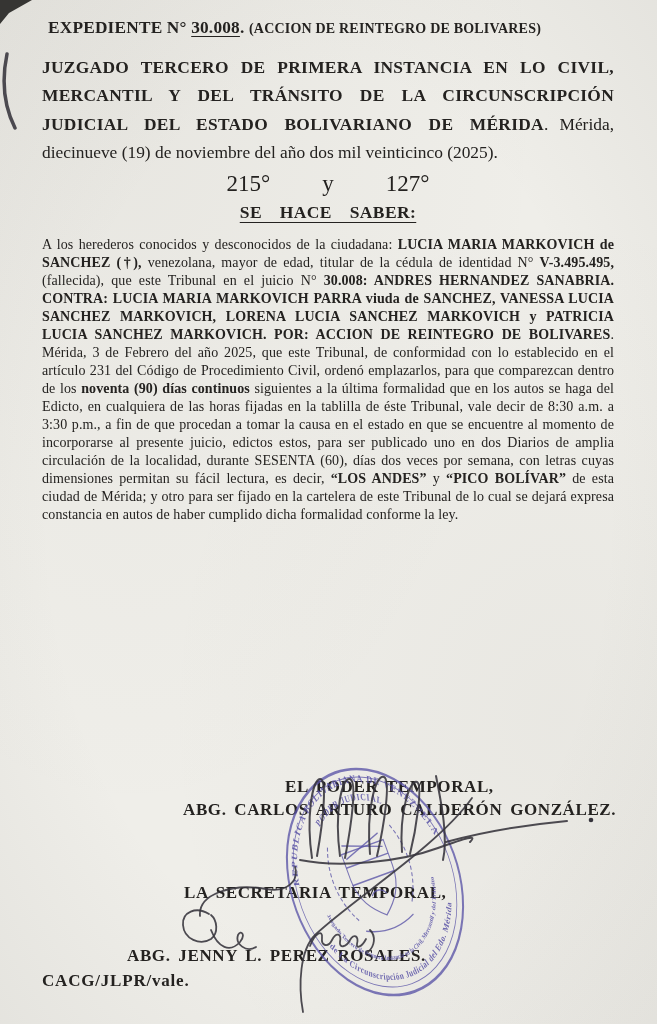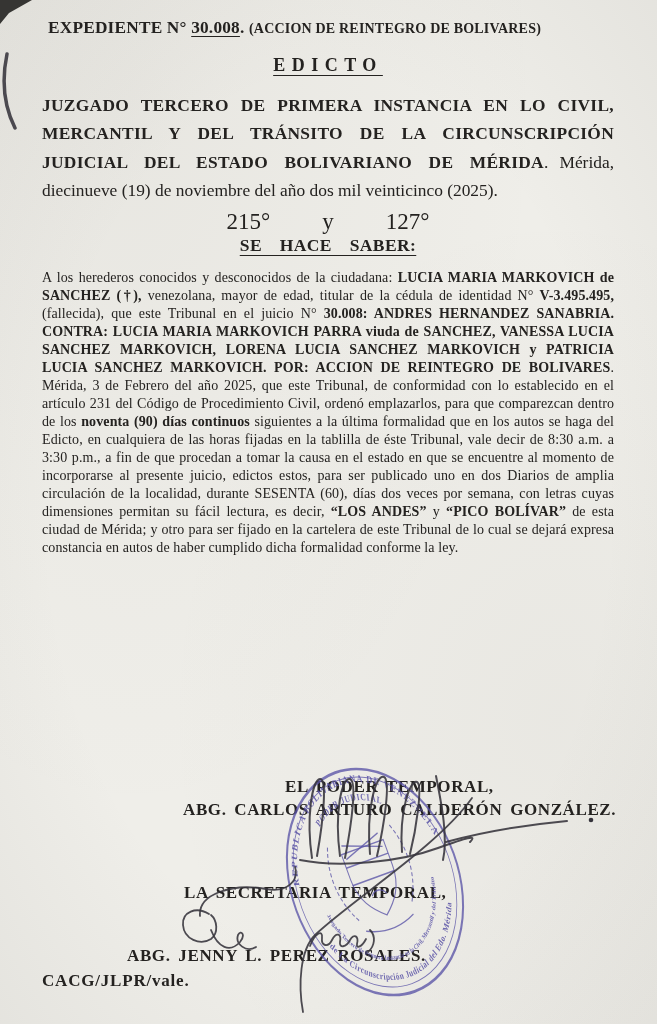--- a/index.html
+++ b/index.html
@@ -27,21 +27,21 @@
     margin-top:17px;
   }
   .edicto span{text-decoration:underline;text-underline-offset:4px;}
   .court-par{
     margin:15px 0 0 0;text-align:justify;font-size:17.4px;line-height:28.4px;
   }
   .court-par b{letter-spacing:.3px;word-spacing:5px;}
   .years-line{
     display:flex;justify-content:center;gap:52px;font-size:23px;margin-top:4px;
   }
-  .saber-line{text-align:center;font-weight:bold;font-size:17.5px;}
+  .saber-line{text-align:center;margin-top:5px;font-weight:bold;font-size:17.5px;}
   .saber-line span{text-decoration:underline;text-underline-offset:4px;word-spacing:13px;letter-spacing:.4px;}
   .body-par{
     margin:13px 0 0 0;text-align:justify;font-size:14px;line-height:18px;
     letter-spacing:.1px;
   }
   .body-par .seg-b{font-weight:bold;}
   .sig-line{position:absolute;font-weight:bold;font-size:17px;letter-spacing:.6px;word-spacing:3px;white-space:nowrap;}
   .sig-judge-title{left:285px;top:777px;}
   .sig-judge-name{left:183px;top:800px;}
   .sig-secretary-title{left:148px;top:883px;margin-left:36px;}
@@ -58,23 +58,20 @@
 
 <div class="page">
   <div class="paper-texture"></div>
 
   <div class="content">
 
     <div class="expediente">
       <span>EXPEDIENTE N° </span><span class="num">30.008</span><span>. </span><span class="case-type">(ACCION DE REINTEGRO DE BOLIVARES)</span>
     </div>
 
-    <div class="edicto">
-      <span>EDICTO</span>
-    </div>
 
     <p class="court-par">
       <b>JUZGADO TERCERO DE PRIMERA INSTANCIA EN LO CIVIL, MERCANTIL Y DEL TRÁNSITO DE LA CIRCUNSCRIPCIÓN JUDICIAL DEL ESTADO BOLIVARIANO DE MÉRIDA</b><span>. Mérida, diecinueve (19) de noviembre del año dos mil veinticinco (2025).</span>
     </p>
 
     <div class="years-line">
       <span>215°</span>
       <span>y</span>
       <span>127°</span>
     </div>

